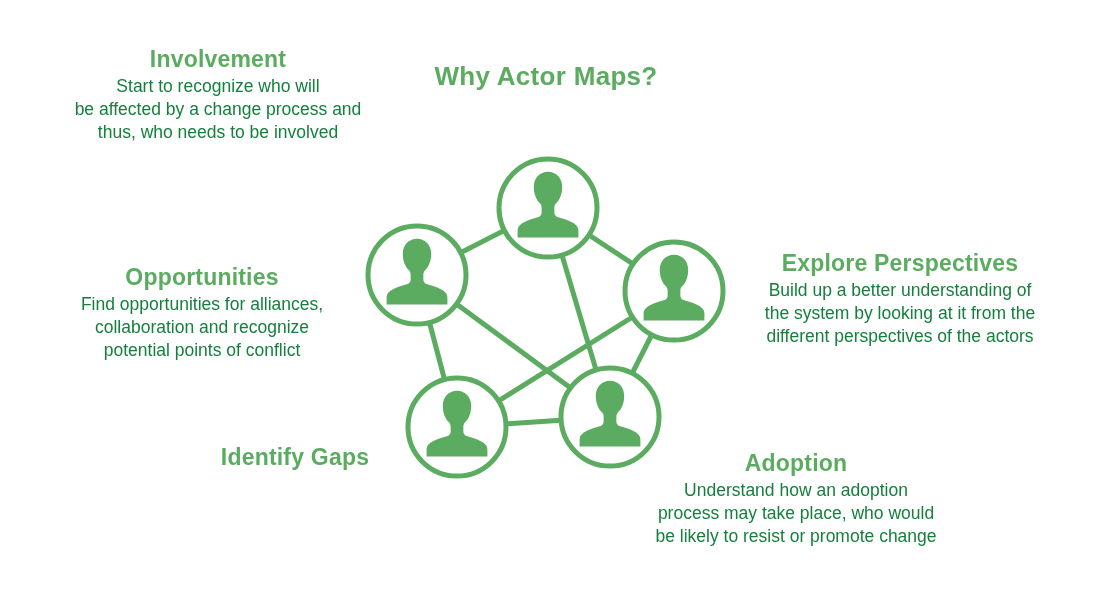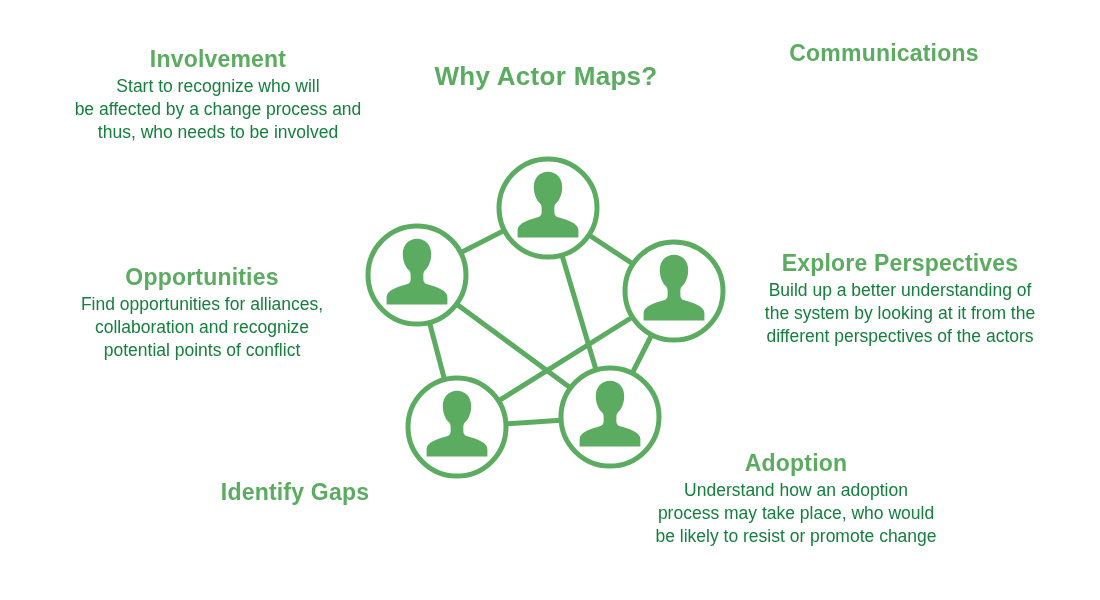--- a/index.html
+++ b/index.html
@@ -44,21 +44,21 @@
     line-height: 40px;
     font-weight: bold;
     color: var(--green);
     letter-spacing: 0.3px;
   }
   
   .sec-involvement   { left: 48px;  top: 46px;  }
   .sec-communications{ left: 714px; top: 40px;  }
   .sec-opportunities { left: 32px;  top: 264px; }
   .sec-explore       { left: 730px; top: 250px; }
-  .sec-gaps          { left: 125px; top: 479px; }
+  .sec-gaps          { left: 125px; top: 444px; }
   .sec-adoption      { left: 626px; top: 450px; }
 
   .network-svg {
     position: absolute;
     left: 360px;
     top: 150px;
     width: 380px;
     height: 330px;
   }
   .edge {
@@ -81,21 +81,20 @@
   <div class="page-title">Why Actor Maps?</div>
 
   <div class="section sec-involvement">
     <div class="heading">Involvement</div>
     <div class="body">Start to recognize who will
 be affected by a change process and
 thus, who needs to be involved</div>
   </div>
 
   <div class="section sec-communications">
-    <div class="heading">Communications</div>
   </div>
 
   <div class="section sec-opportunities">
     <div class="heading">Opportunities</div>
     <div class="body">Find opportunities for alliances,
 collaboration and recognize
 potential points of conflict</div>
   </div>
 
   <div class="section sec-explore">

